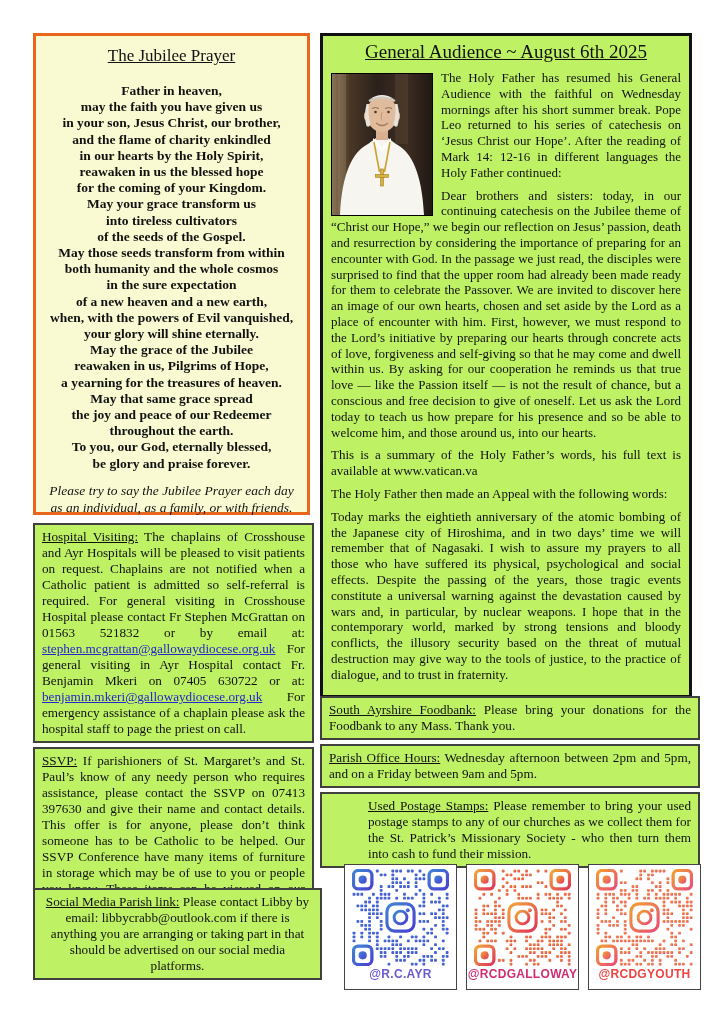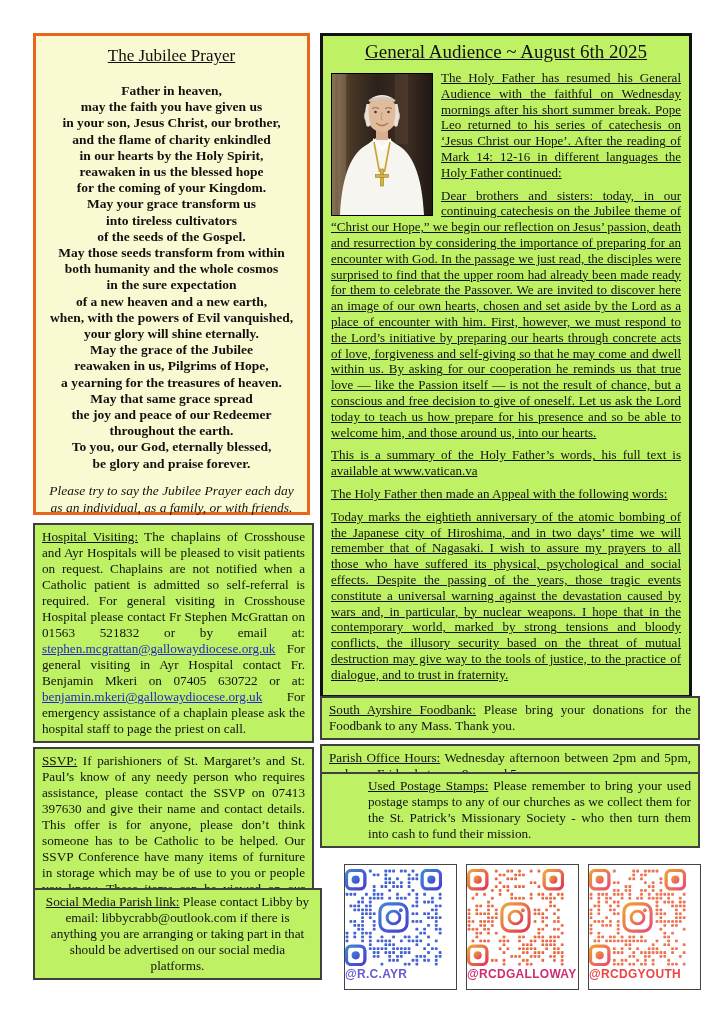--- a/index.html
+++ b/index.html
@@ -40,37 +40,37 @@
 
   
   .ga-box {
     left:320px; top:33px; width:372px; min-height:650px;
     border:3px solid #111; padding:3px 8px 6px 8px;
   }
   .ga-title {
     font-size:19px; font-weight:normal; text-align:center;
     text-decoration:underline; margin:2px 0 7px 0;
   }
-  .ga-body { font-size:13px; line-height:15.8px; text-align:justify;text-decoration:underline; }
+  .ga-body { font-size:13px; line-height:15.8px; text-align:justify; }
   .ga-body p.ga-para { margin:0 0 7px 0; }
   .pope-photo {
     float:left; width:100px; height:141px;
     border:1px solid #000; margin:3px 8px 2px 0;
     background:#2b211b;
   }
   .foodbank { left:320px; top:696px; width:380px; }
   .parish   { left:320px; top:744px; width:380px; }
-  .stamps   { left:320px; top:772px; width:380px;padding-left:46px; }
+  .stamps   { left:320px; top:792px; width:380px;padding-left:46px; }
 
   
   .qr-row { position:absolute; left:344px; top:864px; width:357px; display:flex; gap:9px; }
   .qr-card {
     width:113px; height:126px; box-sizing:border-box;
     border:1px solid #444; background:#fff;
-    display:flex; flex-direction:column; align-items:flex-start; padding-top:4px;
+    display:flex; flex-direction:column; align-items:center; padding-top:4px;
   }
   .qr-label {
     font-family:"Liberation Sans", sans-serif;
     font-weight:bold; font-size:12px; letter-spacing:0.3px; margin-top:1px;
   }
 </style>
 </head>
 <body>
 
 <div>

